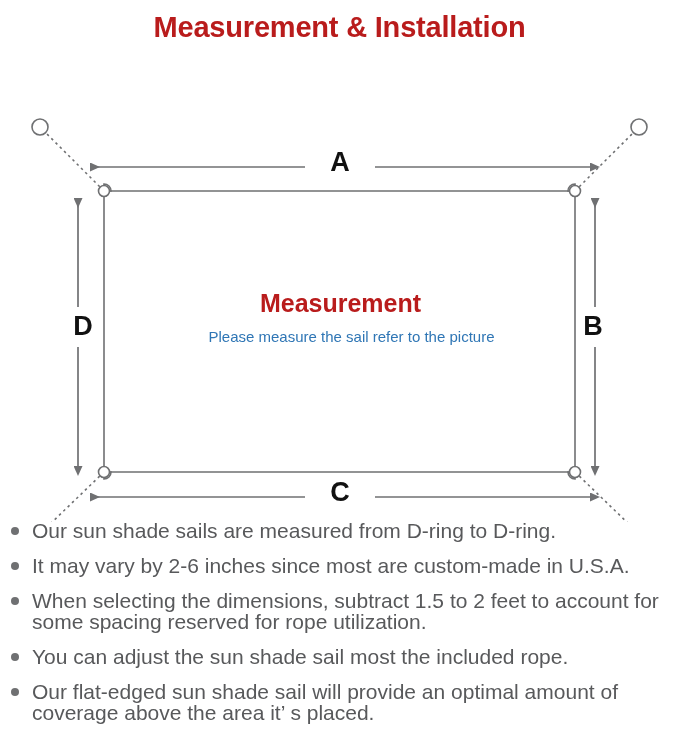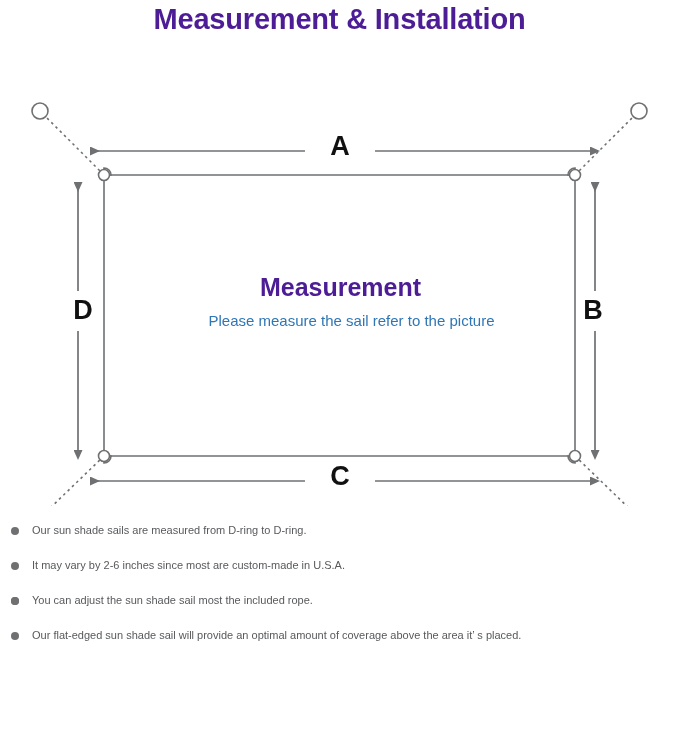--- a/index.html
+++ b/index.html
@@ -12,27 +12,27 @@
     height: 739px;
     font-family: "Liberation Sans", sans-serif;
     color: #555555;
     overflow: hidden;
     position: relative;
   }
 
   
   .page-title {
     text-align: center;
-    color: #4c1d95;
+    color: #b91c1c;
     font-size: 29px;
     font-weight: bold;
     letter-spacing: -0.2px;
     line-height: 34px;
     padding-top: 2px;
-    margin: 0;
+    margin: 8px;
     font-family: "Liberation Sans", sans-serif;
   }
 
   
   .diagram-wrap {
     position: relative;
     width: 679px;
     height: 470px;
   }
   .diagram-wrap svg {
@@ -53,21 +53,21 @@
   #dim-c { left: 312px; top: 427px; width: 56px; }
   #dim-b { left: 570px; top: 261px; width: 46px; }
   #dim-d { left: 60px; top: 261px; width: 46px; }
 
   .center-title {
     position: absolute;
     left: 104px;
     top: 236px;
     width: 473px;
     text-align: center;
-    color: #4c1d95;
+    color: #b91c1c;
     font-size: 25px;
     font-weight: bold;
     font-family: "Liberation Sans", sans-serif;
     line-height: 30px;
   }
   .center-sub {
     position: absolute;
     left: 116px;
     top: 275px;
     width: 471px;
@@ -86,21 +86,21 @@
     width: 679px;
     padding: 0;
     margin: 0;
     list-style: none;
   }
   .note-item {
     position: relative;
     padding-left: 32px;
     padding-right: 8px;
     margin-bottom: 14px;
-    font-size: 11px;
+    font-size: 21px;
     line-height: 21px;
     color: #58595b;
     font-family: "Liberation Sans", sans-serif;
   }
   .note-bullet {
     position: absolute;
     left: 11px;
     top: 7px;
     width: 8px;
     height: 8px;
@@ -173,16 +173,16 @@
   <div class="dim-label" id="dim-c">C</div>
   <div class="dim-label" id="dim-d">D</div>
 
   <div class="center-title">Measurement</div>
   <div class="center-sub">Please measure the sail refer to the picture</div>
 </div>
 
 <ul class="notes" id="notes-list">
     <li class="note-item"><span class="note-bullet"></span><span>Our sun shade sails are measured from D-ring to D-ring.</span></li>
     <li class="note-item"><span class="note-bullet"></span><span>It may vary by 2-6 inches since most are custom-made in U.S.A.</span></li>
-    <li class="note-item"><span class="note-bullet"></span></li>
+    <li class="note-item"><span class="note-bullet"></span><span>When selecting the dimensions, subtract 1.5 to 2 feet to account for some spacing reserved for rope utilization.</span></li>
     <li class="note-item"><span class="note-bullet"></span><span>You can adjust the sun shade sail most the included rope.</span></li>
     <li class="note-item"><span class="note-bullet"></span><span>Our flat-edged sun shade sail will provide an optimal amount of coverage above the area it’ s placed.</span></li>
   </ul>
 
 </body></html>

